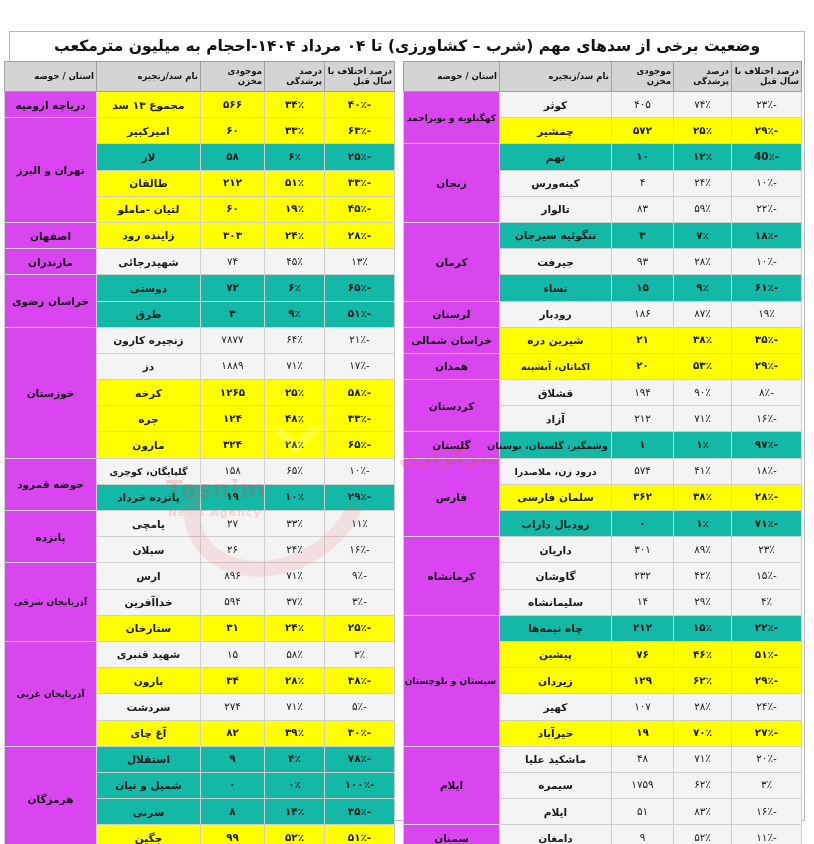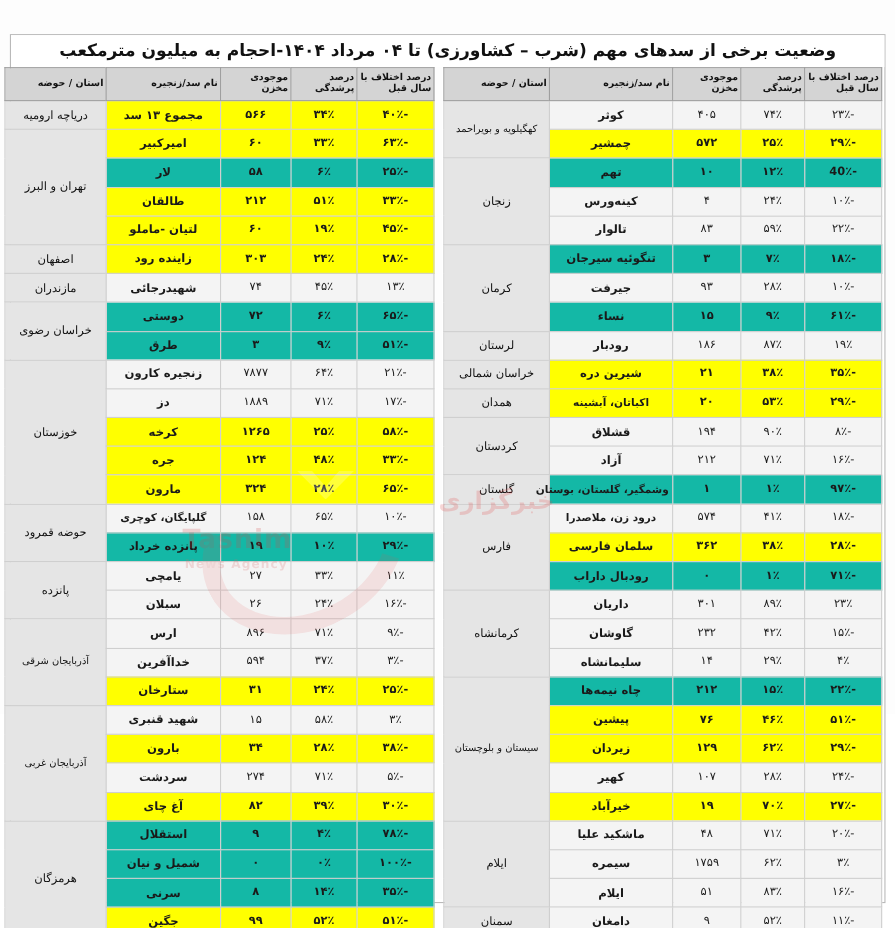--- a/index.html
+++ b/index.html
@@ -44,23 +44,23 @@
     line-height:1.1;
   }
   table.dams td{
     border:1px solid #cfcfcf;
     height:25.2px;padding:0 3px;
     text-align:center;vertical-align:middle;
     line-height:1.15;
     white-space:nowrap;
   }
   td.prov{
-    background:#e5e5e5;
+    background:#d946ef;
     border:1px solid #b0b0b0;
-    font-weight:normal;font-size:10.5px;color:#111;
+    font-weight:bold;font-size:10.5px;color:#111;
   }
   td.name{font-weight:bold;font-size:10.6px;text-align:center;}
   td.vol,td.pct,td.diff{font-size:10.4px;}
   td.name.sm{font-size:9.6px;}
   
   tr.s-white td:not(.prov){background:#f4f4f4;}
   tr.s-yellow td:not(.prov){background:#ffff00;font-weight:bold;}
   tr.s-red td:not(.prov){background:#14b8a6;font-weight:bold;}
   
   .right-tbl col.c-prov{width:92px;}

